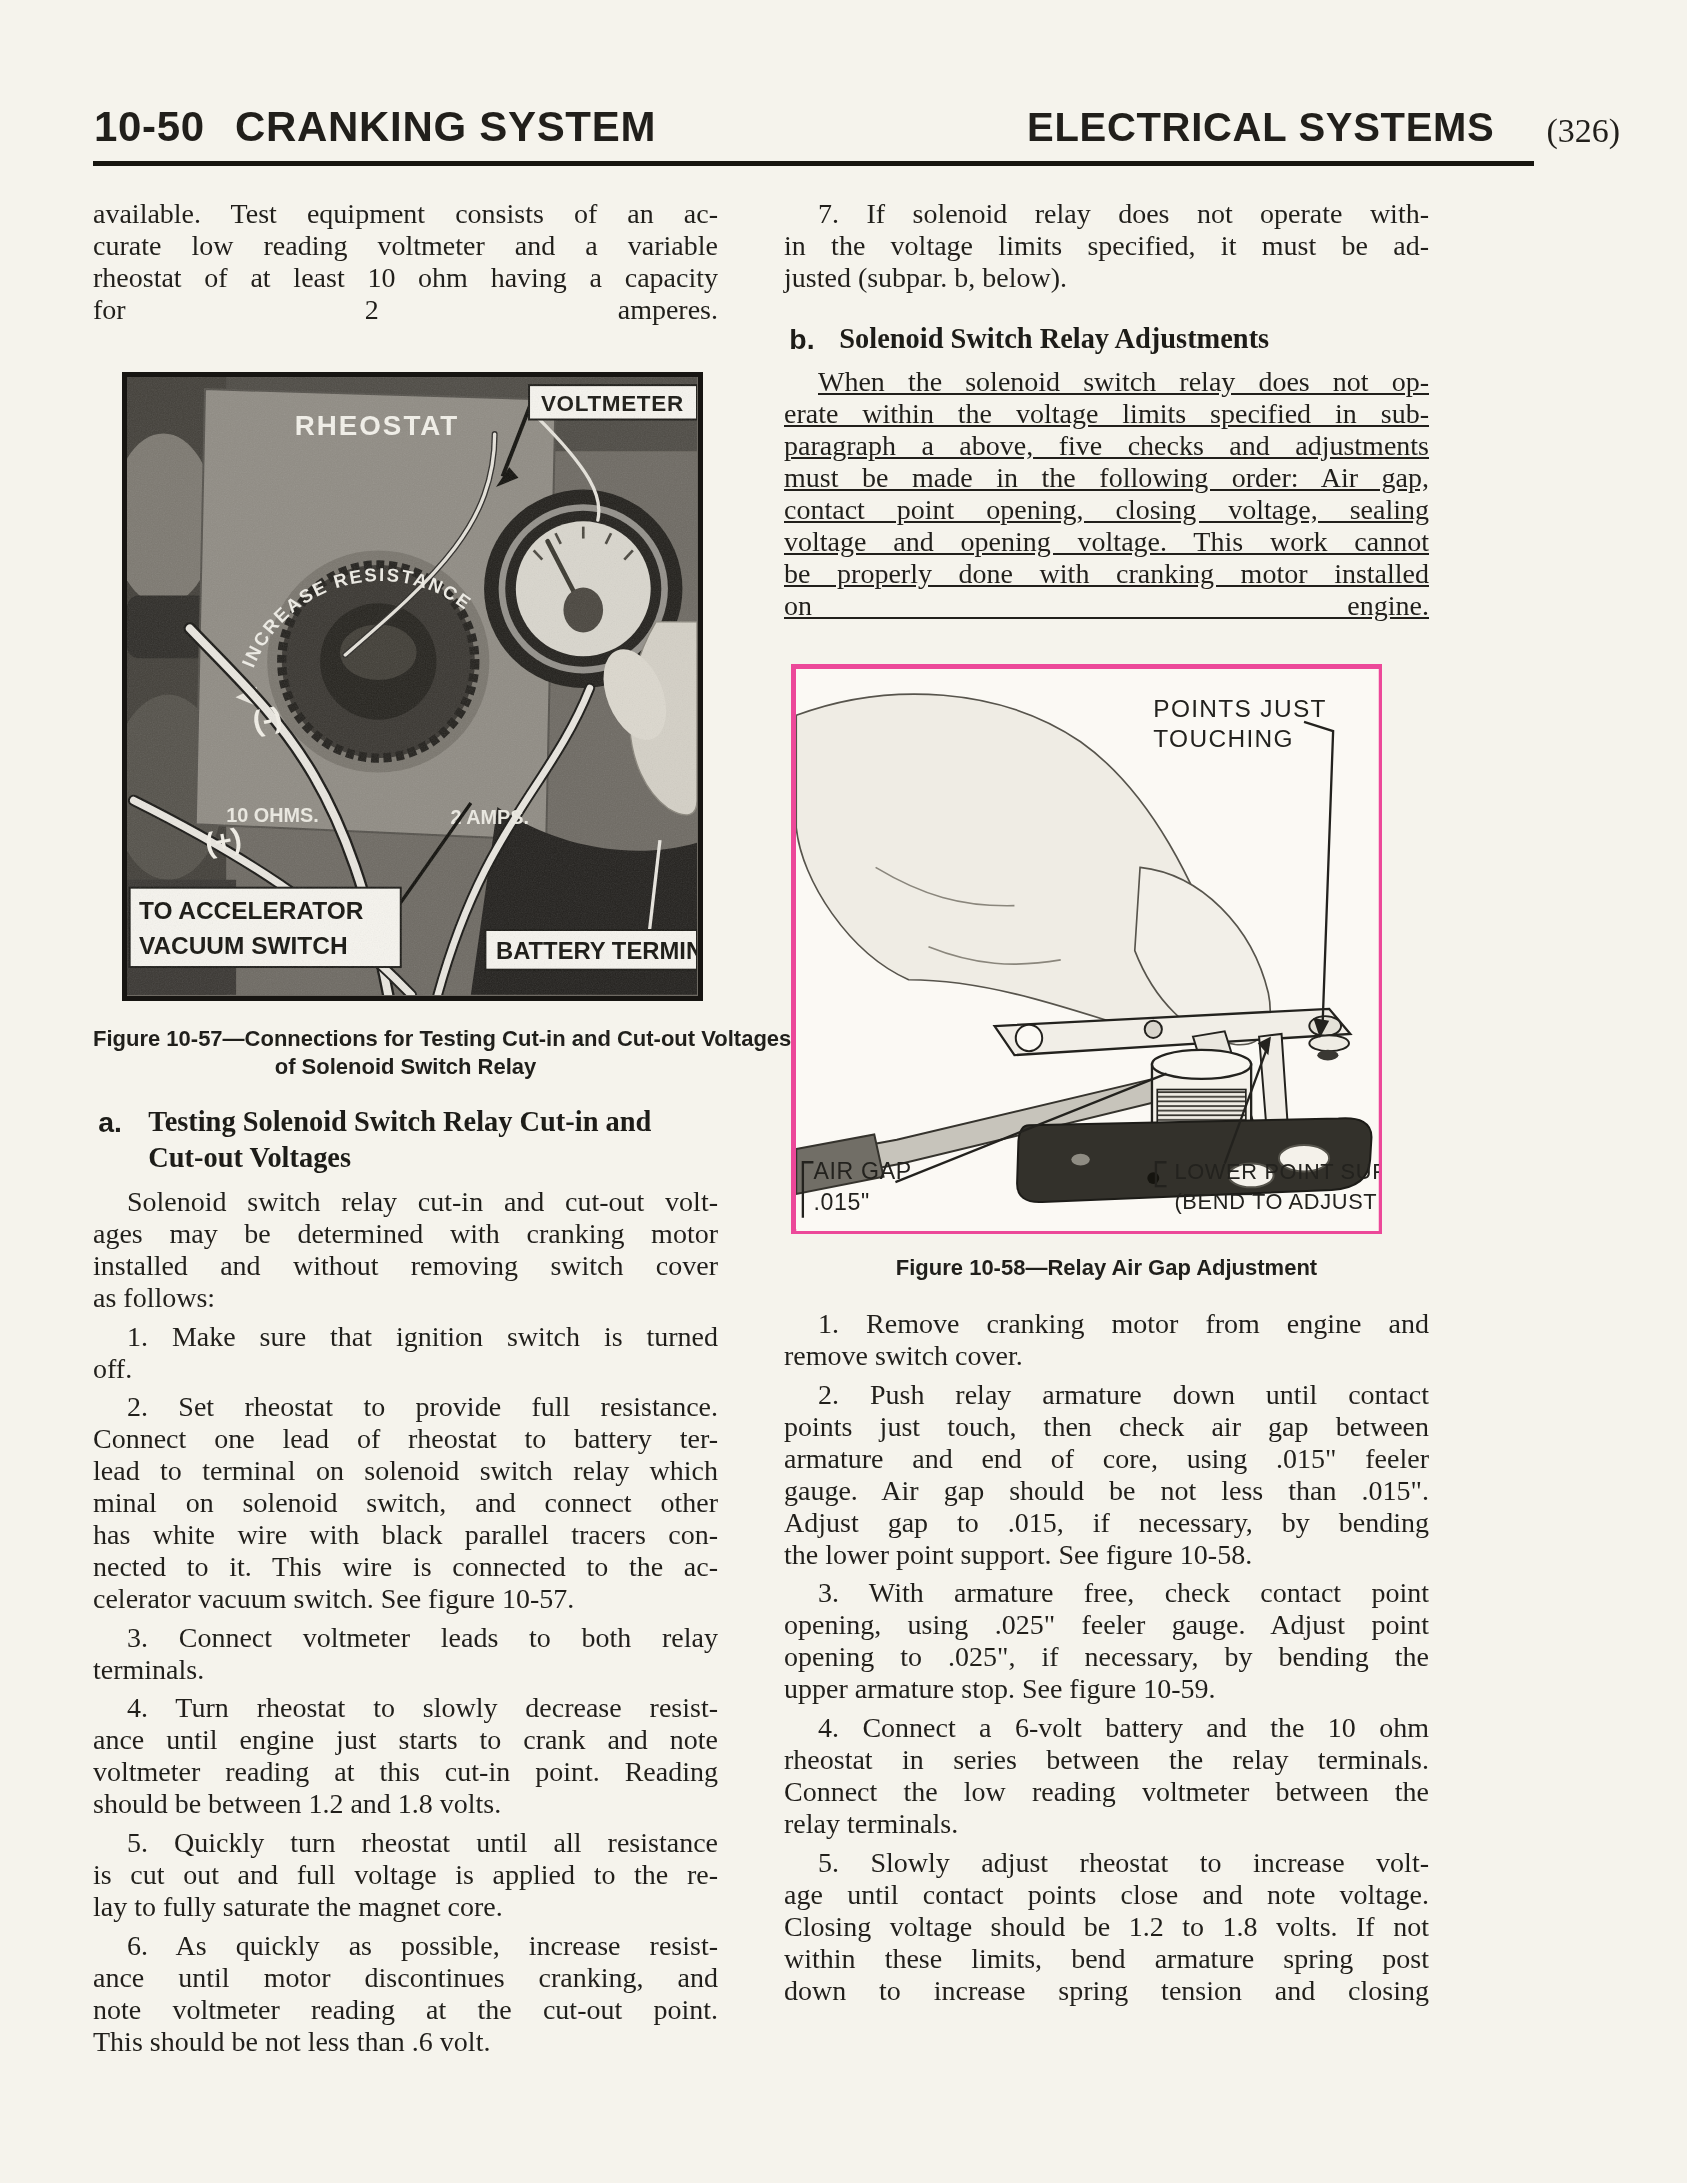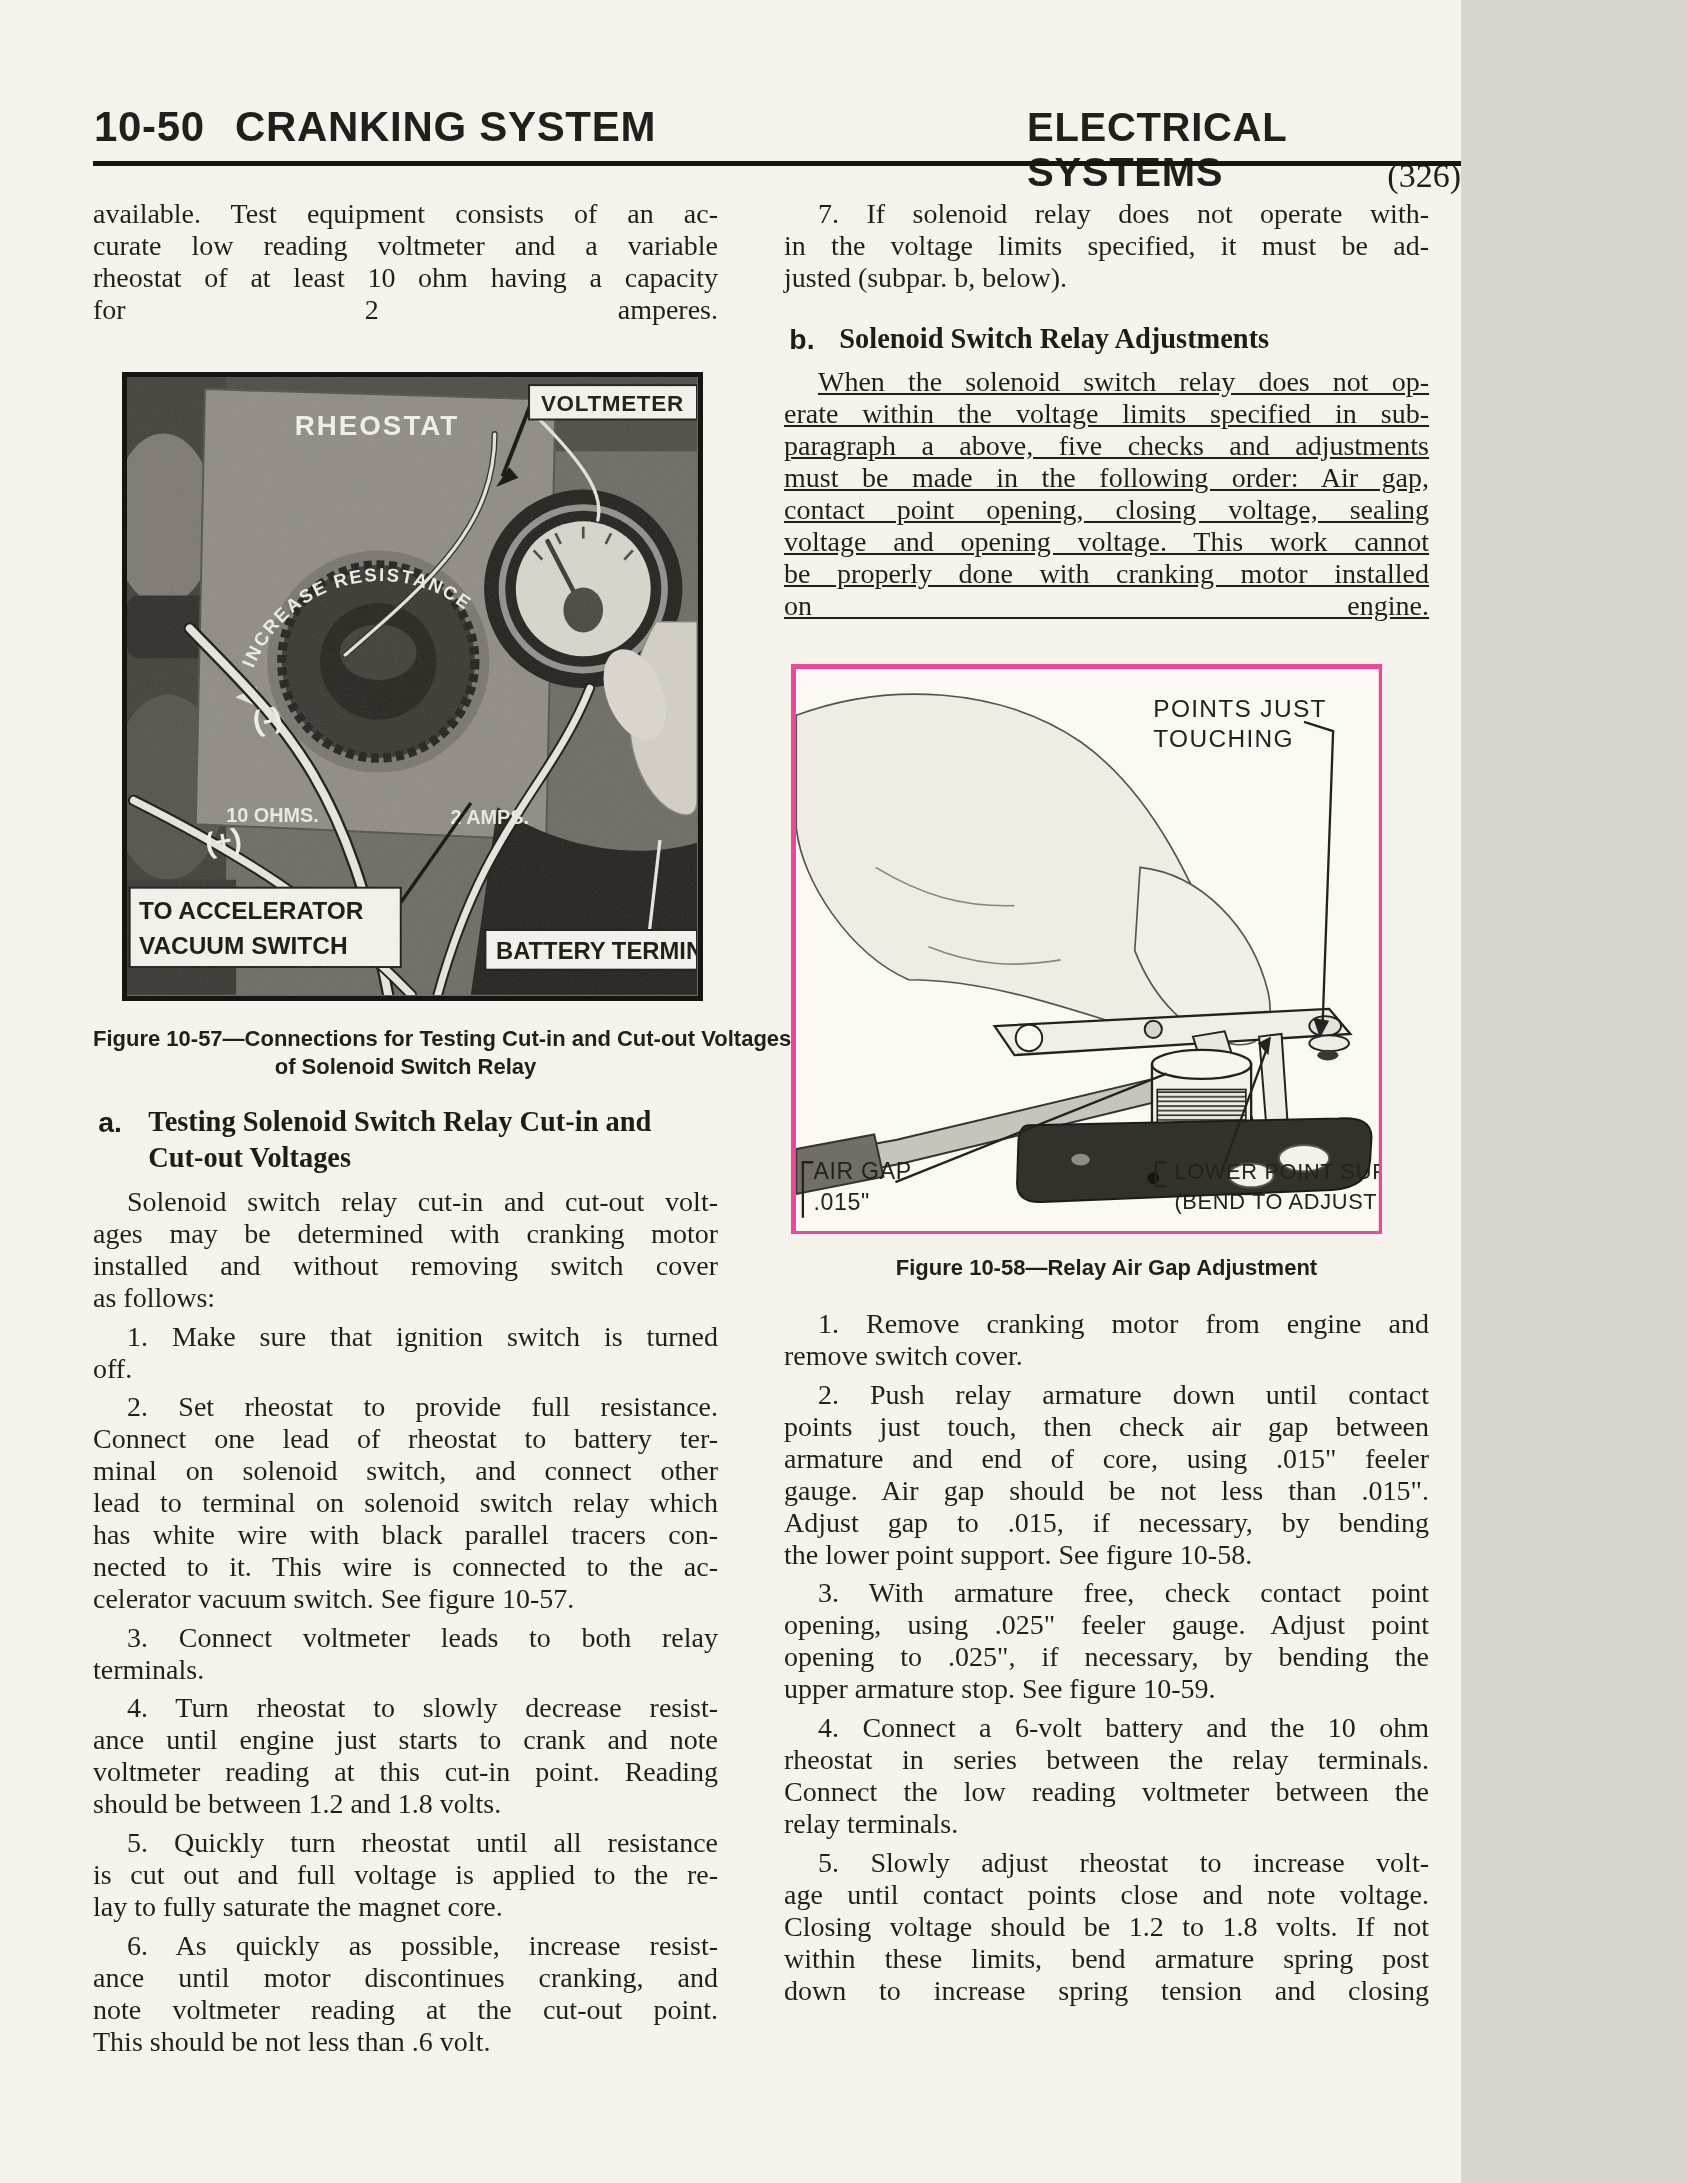--- a/index.html
+++ b/index.html
@@ -1,16 +1,16 @@
 <!DOCTYPE html>
 <html style="font-size:10.6px"><head>
 <meta charset="utf-8">
 <style>
   html,body{margin:0;padding:0;background:#d8d6d0;}
-  .page{position:relative;width:1461px;height:2183px;background:#f5f3ec;overflow:hidden;
+  .page{position:relative;width:1687px;height:2183px;background:#f5f3ec;overflow:hidden;
         font-family:"Liberation Serif","DejaVu Serif",serif;color:#211f1b;}
   
   .hdr-left{position:absolute;top:103px;left:94px;display:flex;align-items:baseline;
             font-family:"Liberation Sans","DejaVu Sans",sans-serif;font-weight:700;font-size:42px;letter-spacing:0.7px;}
   .hdr-left .hdr-title{margin-left:30px;}
   .hdr-right{position:absolute;top:105px;left:1027px;display:flex;align-items:flex-end;}
   .hdr-right .hdr-title{font-family:"Liberation Sans","DejaVu Sans",sans-serif;font-weight:700;font-size:40px;letter-spacing:0.7px;}
   .hdr-right .page-num{font-size:34px;margin-left:52px;font-weight:400;}
   .hdr-rule{position:absolute;top:161px;left:93px;width:1441px;height:5.3px;background:#17150f;}
   
@@ -171,22 +171,22 @@
         <div class="tline">installed and without removing switch cover</div>
         <div class="tline">as follows:</div>
       </div>
     <div class="para indent">
         <div class="tline">1. Make sure that ignition switch is turned</div>
         <div class="tline">off.</div>
       </div>
     <div class="para indent">
         <div class="tline">2. Set rheostat to provide full resistance.</div>
         <div class="tline">Connect one lead of rheostat to battery ter-</div>
+        <div class="tline">lead to terminal on solenoid switch relay which</div>
         <div class="tline">minal on solenoid switch, and connect other</div>
-        <div class="tline">lead to terminal on solenoid switch relay which</div>
         <div class="tline">has white wire with black parallel tracers con-</div>
         <div class="tline">nected to it. This wire is connected to the ac-</div>
         <div class="tline">celerator vacuum switch. See figure 10-57.</div>
       </div>
     <div class="para indent">
         <div class="tline">3. Connect voltmeter leads to both relay</div>
         <div class="tline">terminals.</div>
       </div>
     <div class="para indent">
         <div class="tline">4. Turn rheostat to slowly decrease resist-</div>

